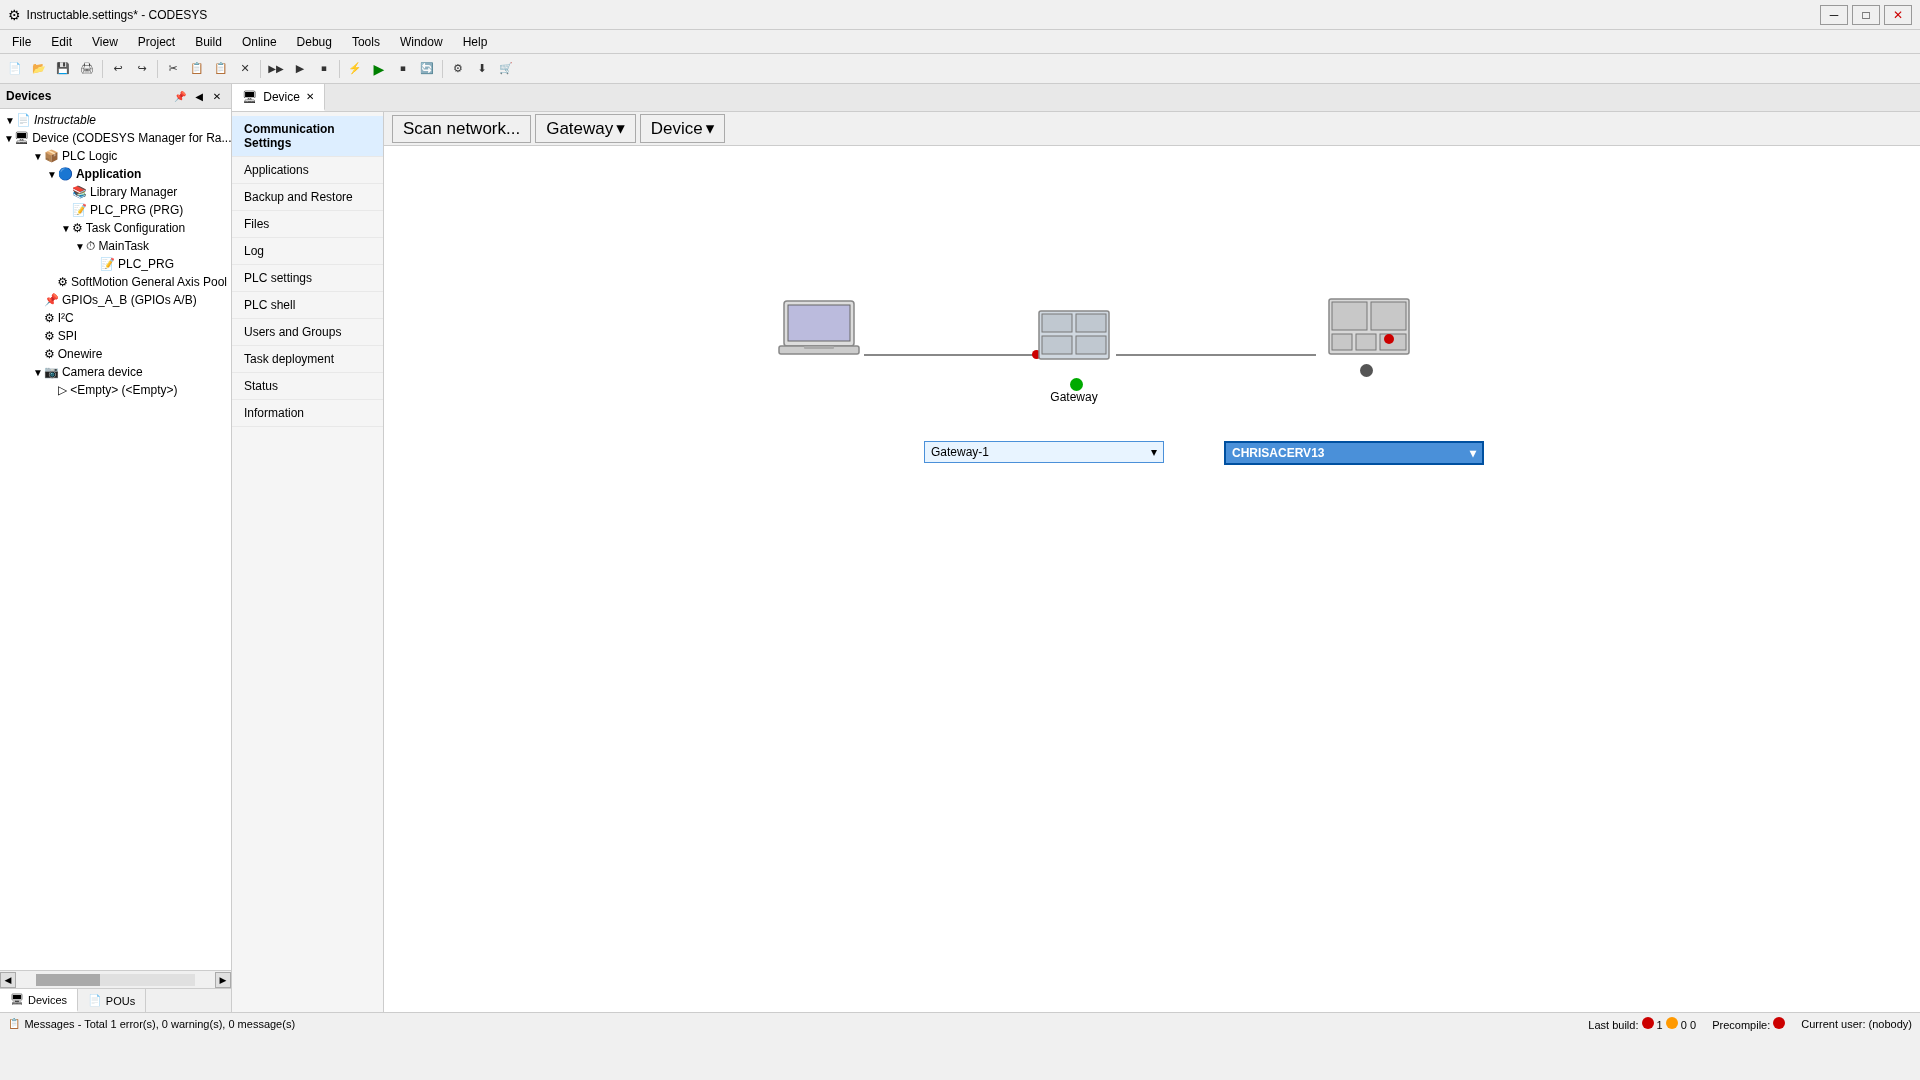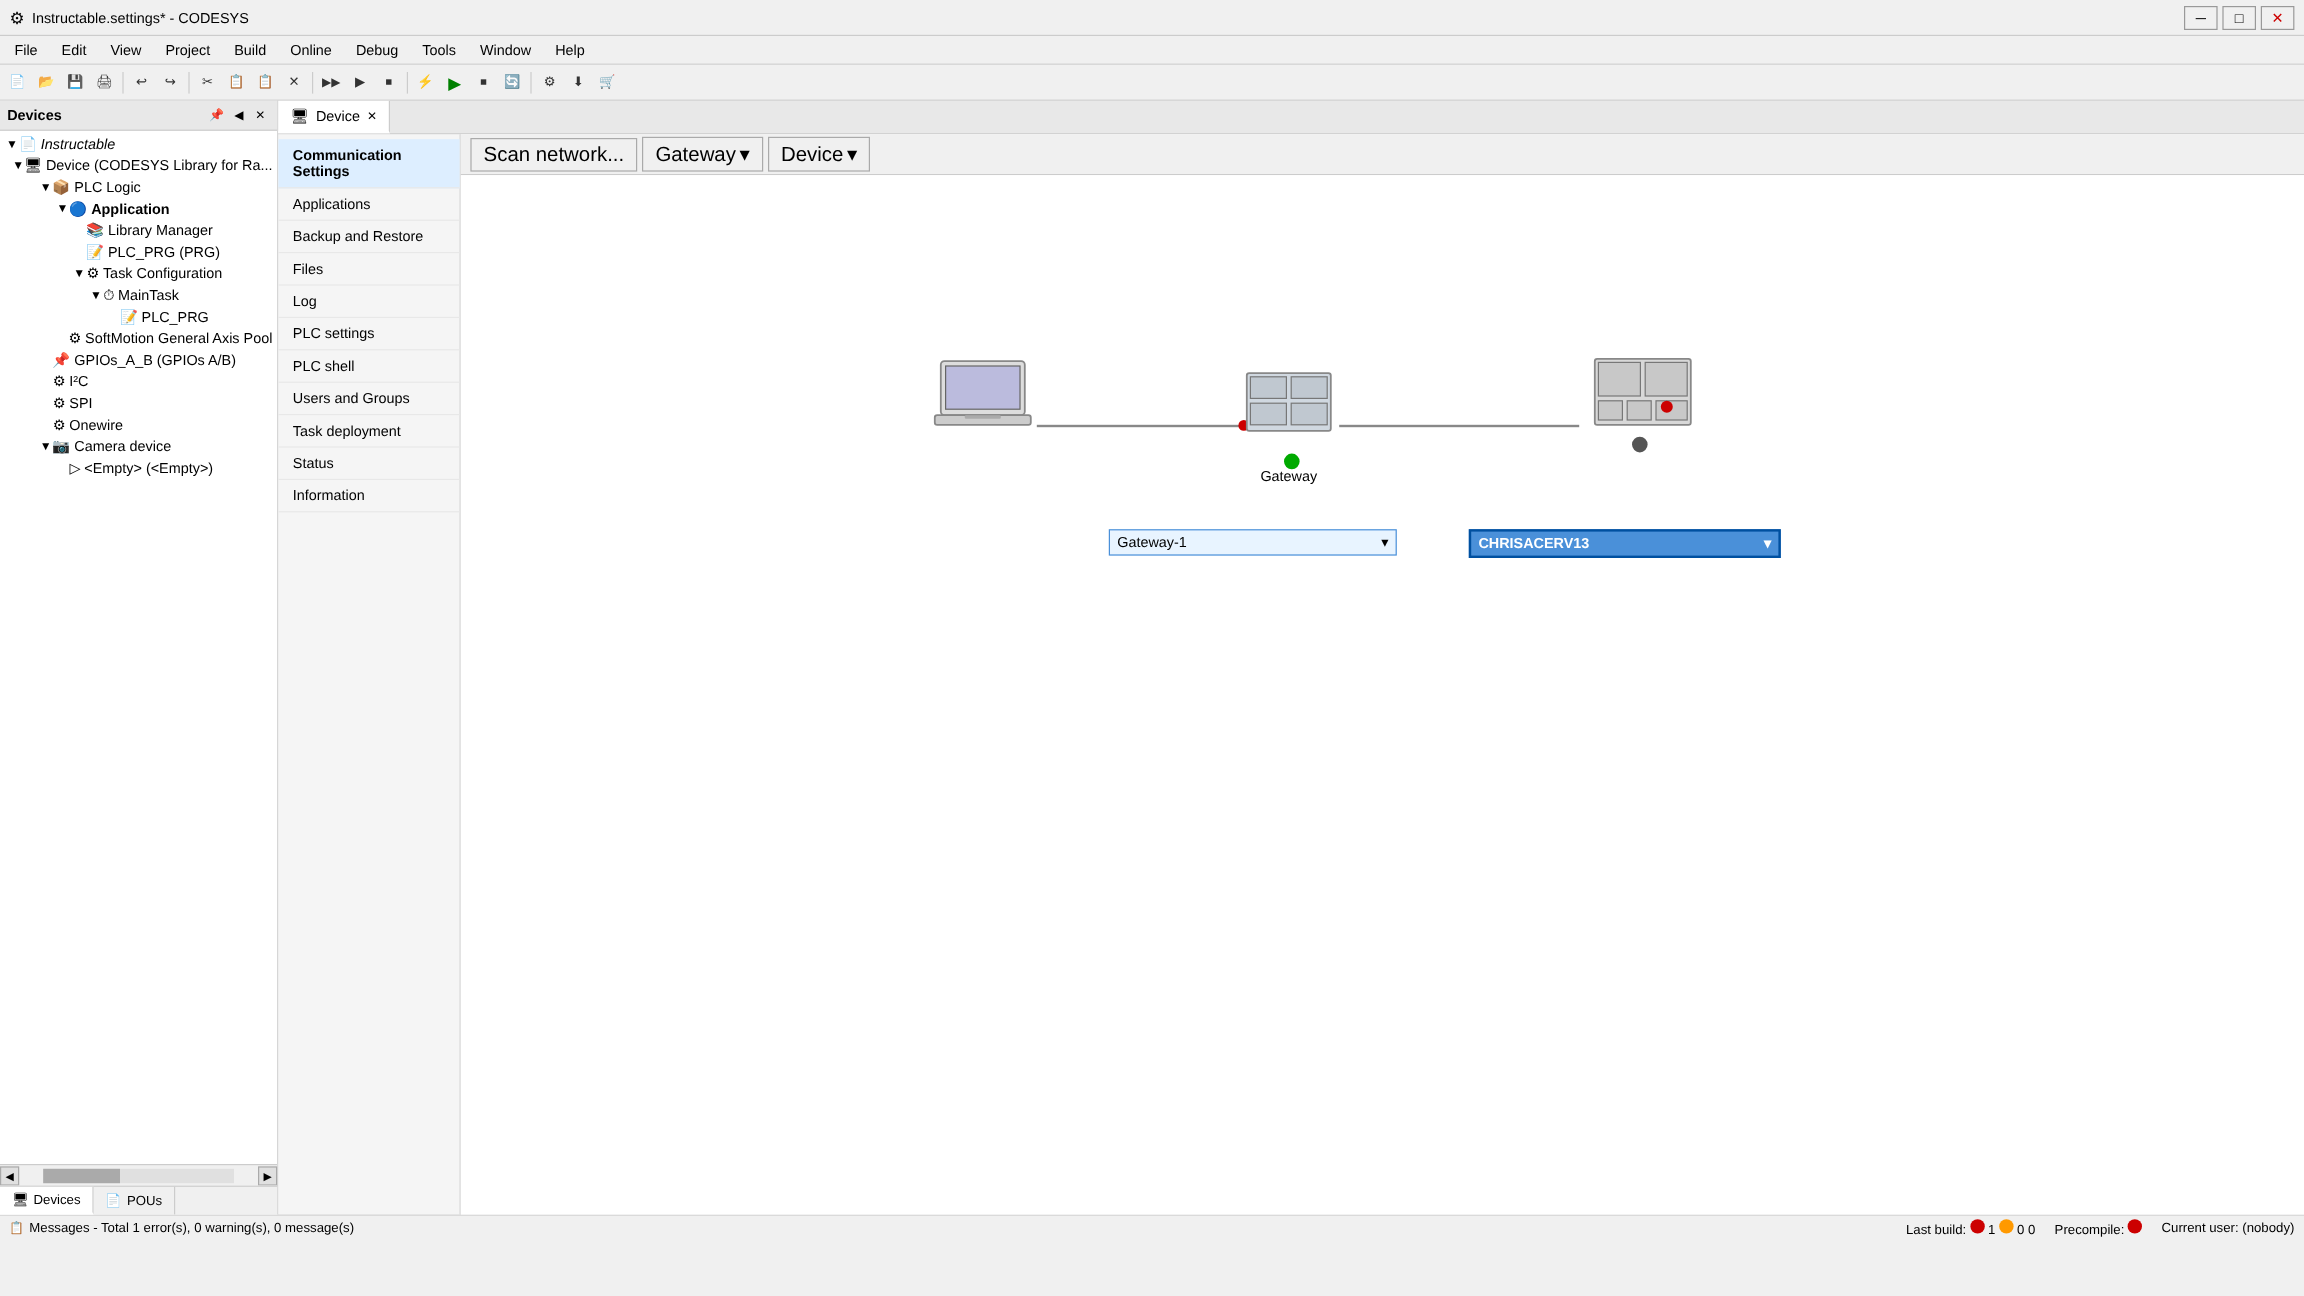--- a/index.html
+++ b/index.html
@@ -378,21 +378,21 @@
     <div class="tree-item">
           <span class="tree-indent" style="width: 0px;"></span>
           <span class="tree-expand">▼</span>
           <span class="tree-icon">📄</span>
           <span class="tree-label" style="font-style: italic;">Instructable</span>
         </div>
         <div class="tree-item">
           <span class="tree-indent" style="width: 14px;"></span>
           <span class="tree-expand">▼</span>
           <span class="tree-icon">🖥</span>
-          <span class="tree-label">Device (CODESYS Library for Ra...</span>
+          <span class="tree-label">Device (CODESYS Manager for Ra...</span>
         </div>
         <div class="tree-item">
           <span class="tree-indent" style="width: 28px;"></span>
           <span class="tree-expand">▼</span>
           <span class="tree-icon">📦</span>
           <span class="tree-label">PLC Logic</span>
         </div>
         <div class="tree-item">
           <span class="tree-indent" style="width: 42px;"></span>
           <span class="tree-expand">▼</span>

